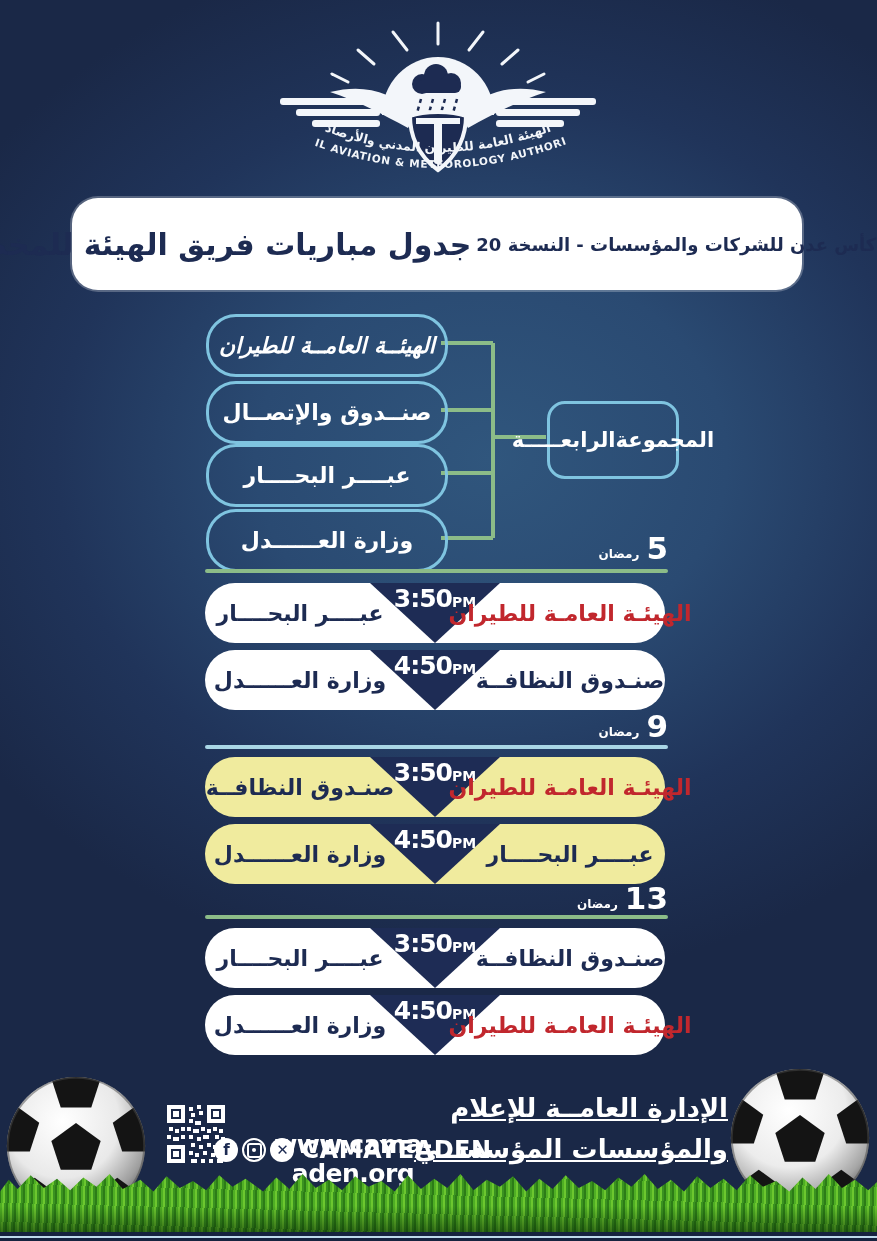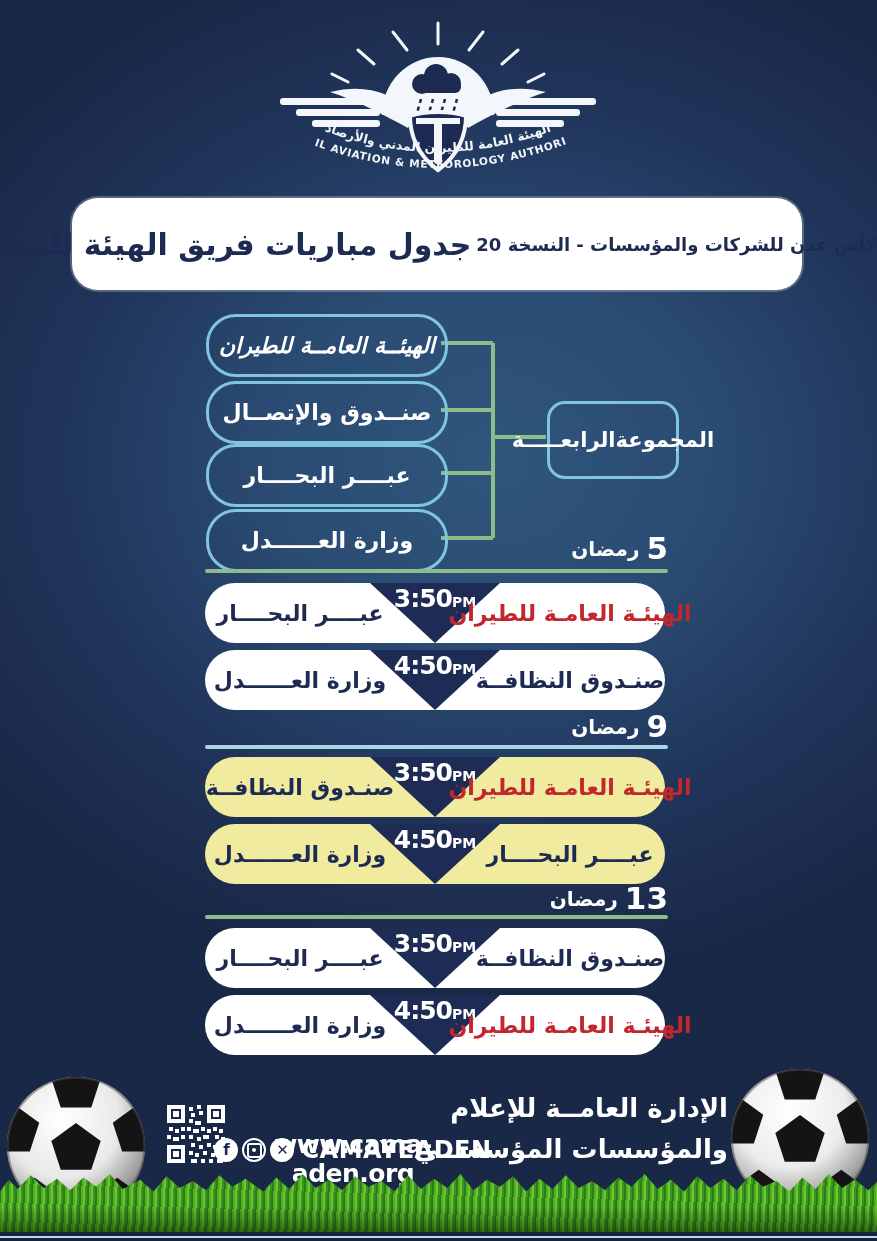--- a/index.html
+++ b/index.html
@@ -32,21 +32,21 @@
     position:absolute;left:547px;top:401px;width:126px;height:72px;border:3px solid #7fc4e0;border-radius:18px;
     display:flex;flex-direction:row;align-items:center;justify-content:center;direction:rtl;
     color:#ffffff;font-size:21px;font-weight:bold;line-height:28px;
   }
   
   .day-label{
     position:absolute;left:205px;width:463px;direction:rtl;display:flex;align-items:flex-end;gap:7px;
     color:#ffffff;justify-content:flex-start;
   }
   .day-number{font-size:31px;font-weight:bold;line-height:30px;}
-  .day-word{font-size:20px;font-weight:bold;padding-bottom:2px;}
+  .day-word{font-size:12px;font-weight:bold;padding-bottom:2px;}
   .lbl-1{top:533px;}.lbl-2{top:711px;}.lbl-3{top:883px;}
   .day-divider{position:absolute;left:205px;width:463px;height:4px;border-radius:2px;}
   .div-1{top:569px;background:#8cbc88;}
   .div-2{top:745px;background:#a9d6e5;}
   .div-3{top:915px;background:#8cbc88;}
   .match-card{position:absolute;left:205px;width:460px;height:60px;border-radius:30px;background:#ffffff;}
   .match-card.yellow{background:#f0eb9e;}
   .card-1{top:583px;}.card-2{top:650px;}.card-3{top:757px;}.card-4{top:824px;}.card-5{top:928px;}.card-6{top:995px;}
   .team{
     position:absolute;top:0;height:100%;display:flex;align-items:center;justify-content:center;
@@ -72,21 +72,21 @@
   .sicon{
     width:24px;height:24px;border-radius:50%;background:#ffffff;color:#1d2b52;
     display:flex;align-items:center;justify-content:center;font-weight:bold;font-size:15px;flex:0 0 auto;
   }
   .sicon.insta{background:transparent;border:2px solid #ffffff;width:20px;height:20px;}
   .insta-sq{width:11px;height:11px;border:2px solid #ffffff;border-radius:3px;display:flex;align-items:center;justify-content:center;}
   .insta-dot{width:4px;height:4px;border-radius:50%;background:#ffffff;}
   .handle{color:#ffffff;font-size:24px;font-weight:bold;margin-left:3px;letter-spacing:0.5px;}
   .dept{
     position:absolute;left:452px;top:1088px;width:276px;direction:rtl;text-align:center;
-    color:#ffffff;font-size:26px;font-weight:bold;line-height:41px;white-space:nowrap;
+    color:#ffffff;font-size:26px;font-weight:bold;line-height:41px;white-space:nowrap;text-decoration:underline;
   }
   .ball{position:absolute;z-index:1;}
   .ball-left{left:4px;top:1074px;width:144px;height:144px;}
   .ball-right{left:728px;top:1066px;width:144px;height:144px;}
   .grass{
     position:absolute;left:0;bottom:9px;width:877px;height:58px;z-index:2;
     background:
       linear-gradient(to bottom, rgba(15,60,5,0) 55%, rgba(8,38,3,.55) 100%),
       repeating-linear-gradient(93deg,#2c7c17 0 2px,#4fae24 2px 4px,#6cc72f 4px 6px,#3a9220 6px 8px);
     clip-path:polygon(0% 30%,1% 10%,2% 26%,3.5% 2%,5% 24%,6.5% 8%,8% 28%,9.5% 6%,11% 22%,12.5% 0%,14% 26%,16% 10%,17.5% 30%,19% 4%,20.5% 24%,22% 12%,23.5% 28%,25% 2%,26.5% 22%,28% 8%,30% 30%,31.5% 6%,33% 26%,34.5% 0%,36% 24%,37.5% 10%,39% 28%,40.5% 4%,42% 22%,43.5% 12%,45% 30%,46.5% 2%,48% 26%,49.5% 8%,51% 24%,52.5% 0%,54% 28%,55.5% 10%,57% 22%,58.5% 4%,60% 30%,61.5% 8%,63% 26%,64.5% 2%,66% 24%,67.5% 12%,69% 28%,70.5% 6%,72% 22%,73.5% 0%,75% 26%,76.5% 10%,78% 30%,79.5% 4%,81% 24%,82.5% 8%,84% 28%,85.5% 2%,87% 22%,88.5% 12%,90% 30%,91.5% 6%,93% 26%,94.5% 0%,96% 24%,97.5% 10%,99% 28%,100% 14%,100% 100%,0% 100%);

